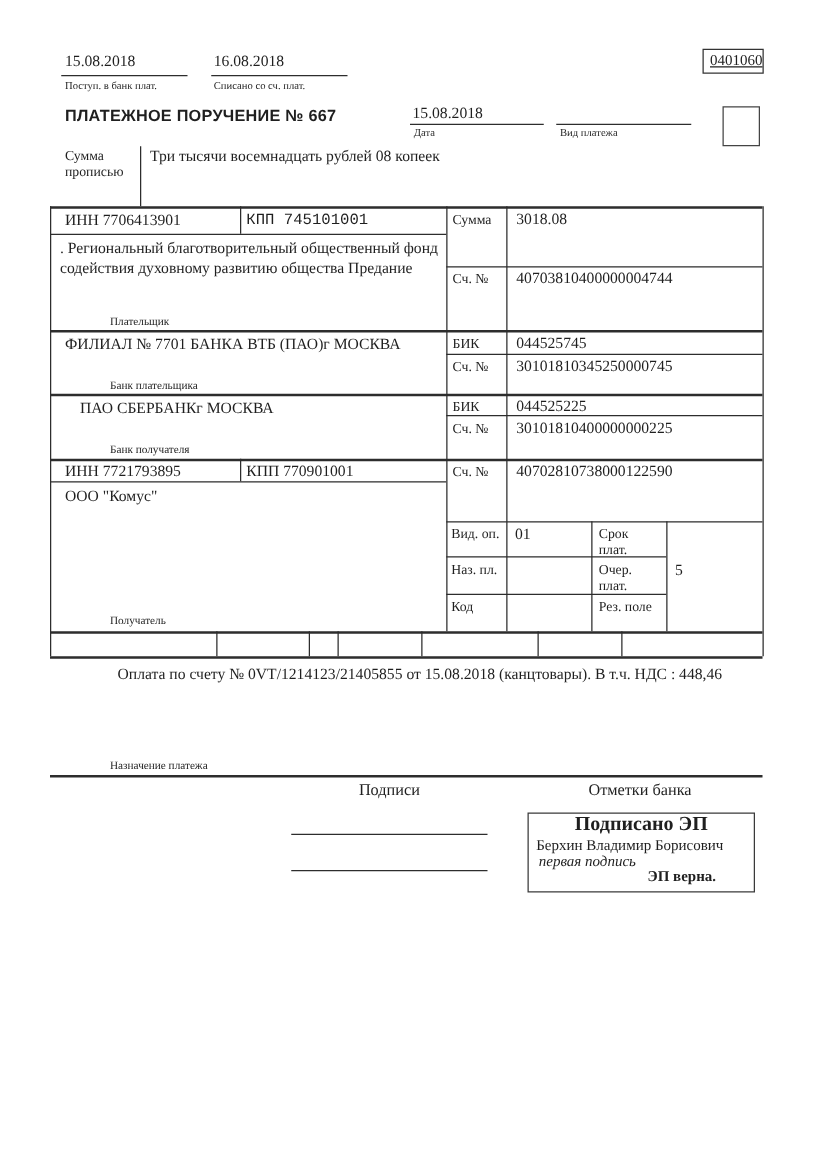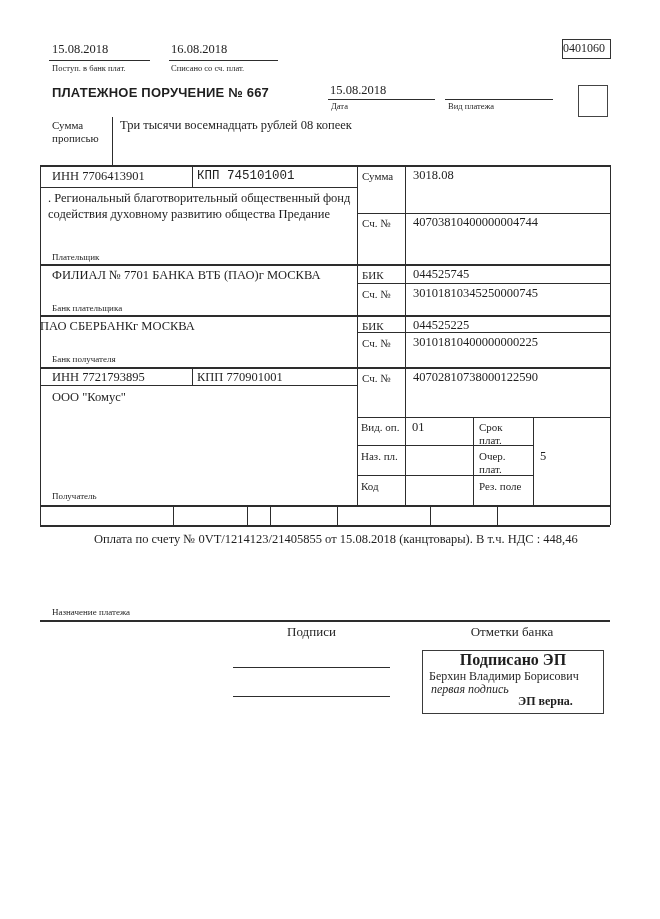--- a/index.html
+++ b/index.html
@@ -4,27 +4,27 @@
 <style>
   html,body{margin:0;padding:0;background:#fff;}
   .page{position:relative;width:660px;height:919px;background:#ffffff;
         font-family:"Liberation Serif", serif;color:#1f1f1f;overflow:hidden;}
   .abs{position:absolute;}
   .hl{position:absolute;background:#2d2d2d;height:1px;}
   .hl.hv{height:2px;}
   .vl{position:absolute;background:#2d2d2d;width:1px;}
   .t{position:absolute;font-size:12.5px;line-height:14px;white-space:nowrap;}
   .t11{position:absolute;font-size:11px;line-height:12px;white-space:nowrap;}
-  .lbl{position:absolute;font-size:9px;line-height:10px;white-space:nowrap;}
+  .lbl{position:absolute;font-size:9px;line-height:10px;white-space:nowrap;margin-left:36px;}
   .lbl8{position:absolute;font-size:8.5px;line-height:9px;white-space:nowrap;}
   .wrap{white-space:normal;}
   .title{position:absolute;font-family:"Liberation Sans", sans-serif;font-weight:bold;
          font-size:13px;white-space:nowrap;letter-spacing:.2px;}
   .codebox{position:absolute;border:1.5px solid #333;font-size:12px;line-height:17px;
-           text-align:left;}
+           text-align:right;text-decoration:underline;}
   .sq{position:absolute;border:1.5px solid #444;background:#fff;}
   .bluebox{position:absolute;border:1.5px solid #2424b4;color:#2424b4;
            padding:3px 4px 3px 8px;box-sizing:border-box;}
   .stamp-line{font-size:11px;line-height:13.4px;min-height:13.4px;color:#2424b4;}
   .marksbox{position:absolute;border:1px solid #3a3a3a;background:#fff;}
   .center{text-align:center;}
   .b{font-weight:bold;}
   .i{font-style:italic;}
 </style>
 </head>
@@ -94,21 +94,21 @@
   <div class="t" style="left:413px;top:215px;">40703810400000004744</div>
   <div class="lbl" style="left:52px;top:252px;">Плательщик</div>
 
   <div class="t" style="left:52px;top:268px;">ФИЛИАЛ № 7701 БАНКА ВТБ (ПАО)г МОСКВА</div>
   <div class="t11" style="left:362px;top:269px;">БИК</div>
   <div class="t" style="left:413px;top:267px;">044525745</div>
   <div class="t11" style="left:362px;top:288px;">Сч. №</div>
   <div class="t" style="left:413px;top:286px;">30101810345250000745</div>
   <div class="lbl" style="left:52px;top:303px;text-align:center;">Банк плательщика</div>
 
-  <div class="t" style="left:40px;top:319px;">ПАО СБЕРБАНКг МОСКВА</div>
+  <div class="t" style="left:64px;top:319px;">ПАО СБЕРБАНКг МОСКВА</div>
   <div class="t11" style="left:362px;top:320px;">БИК</div>
   <div class="t" style="left:413px;top:318px;text-align:right;">044525225</div>
   <div class="t11" style="left:362px;top:337px;">Сч. №</div>
   <div class="t" style="left:413px;top:335px;">30101810400000000225</div>
   <div class="lbl" style="left:52px;top:354px;">Банк получателя</div>
 
   <div class="t" style="left:52px;top:370px;">ИНН 7721793895</div>
   <div class="t" style="left:197px;top:370px;">КПП 770901001</div>
   <div class="t11" style="left:362px;top:372px;">Сч. №</div>
   <div class="t" style="left:413px;top:370px;">40702810738000122590</div>

